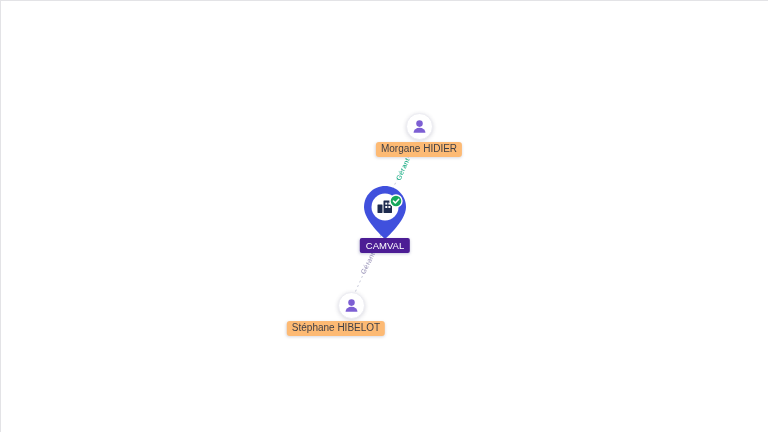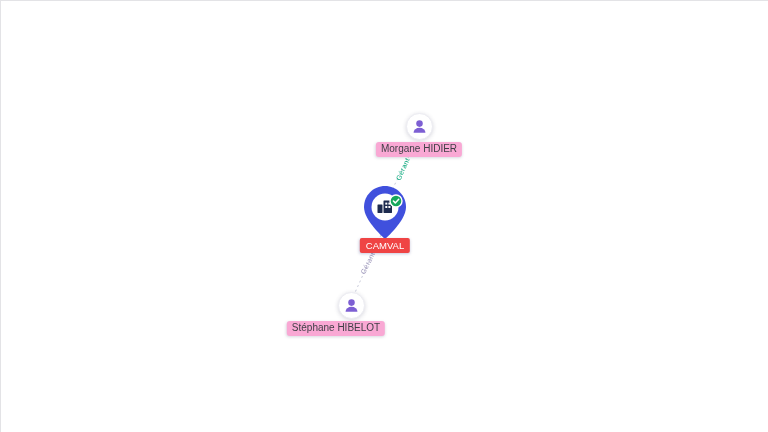--- a/index.html
+++ b/index.html
@@ -41,38 +41,38 @@
     border-radius: 50%;
     background: #ffffff;
     border: 1px solid #ececf2;
     box-shadow: 0 1px 4px rgba(40,40,80,0.18);
     display: flex; align-items: center; justify-content: center;
     cursor: pointer;
   }
   .node-label {
     position: absolute;
     transform: translateX(-50%);
-    background: #f9a8d4;
+    background: #fdba74;
     color: #3f3f46;
     font-size: 10px;
     line-height: 12px;
     padding: 1px 5px 2px 5px;
     border-radius: 3px;
     box-shadow: 0 1px 3px rgba(40,40,80,0.18);
     white-space: nowrap;
   }
   .company-pin {
     position: absolute;
     width: 48px; height: 62px;
     cursor: pointer;
   }
   .company-label {
     position: absolute;
     transform: translateX(-50%);
-    background: #ef4444;
+    background: #4c1d95;
     color: #ffffff;
     font-size: 9.5px;
     line-height: 11px;
     padding: 2px 6px 2px 6px;
     border-radius: 2px;
     white-space: nowrap;
     box-shadow: 0 1px 3px rgba(40,40,120,0.25);
   }
 </style>
 </head>

